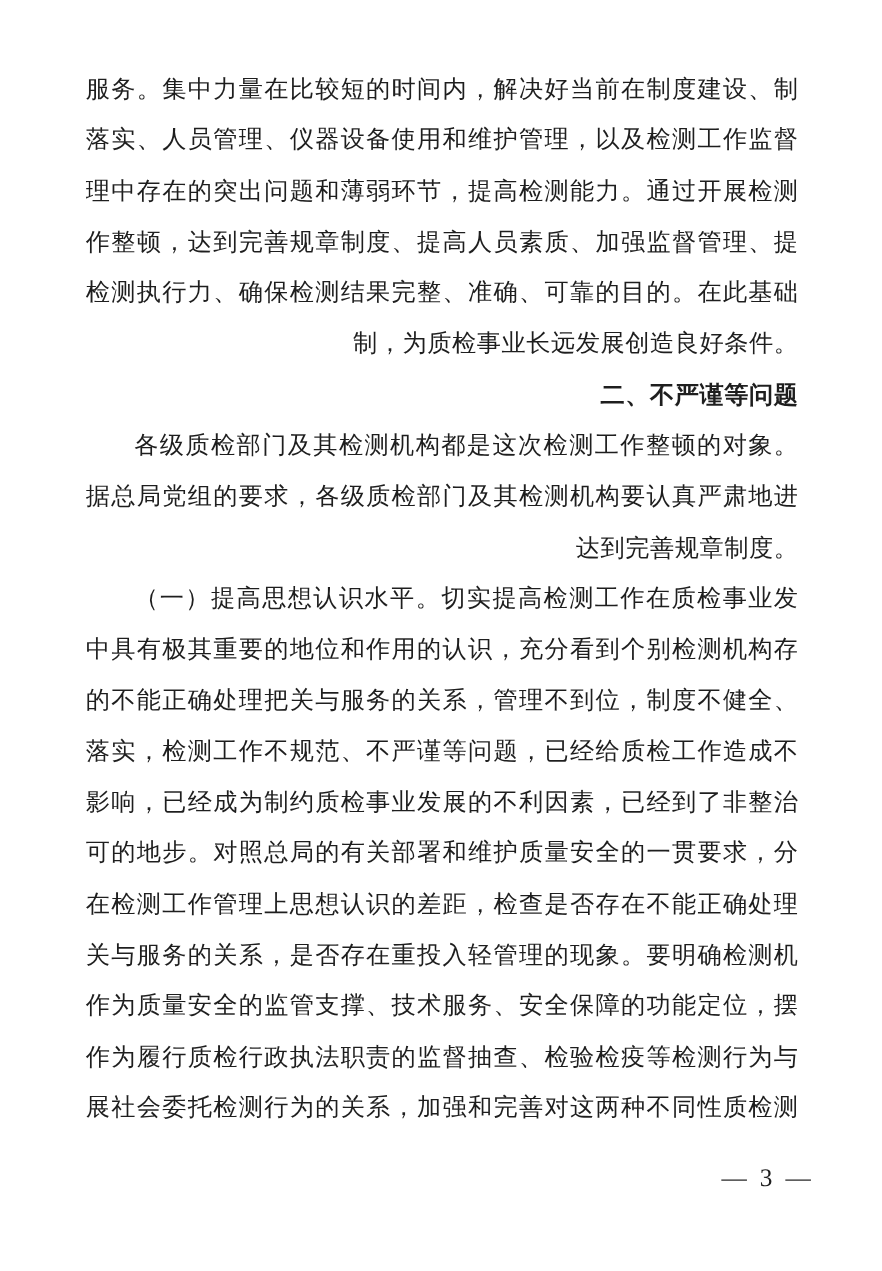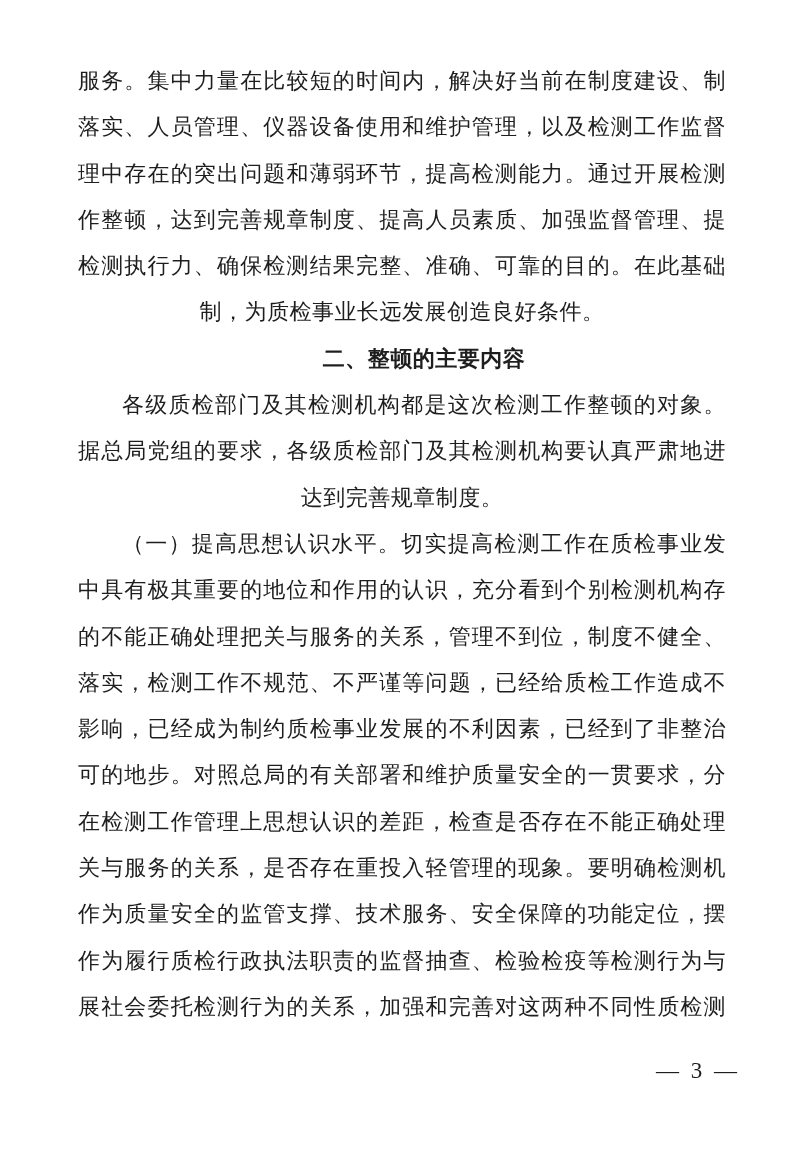--- a/index.html
+++ b/index.html
@@ -24,21 +24,21 @@
     font-size: 22px;
     letter-spacing: 0.5px;
     color: #1e1e1e;
     overflow: hidden;
   }
   .jf {
     text-align: justify;
     text-align-last: justify;
     text-justify: inter-character;
   }
-  .short { text-align: center; }
+  .short { text-align: right; }
   .indent { text-indent: 44px; }
   .heading { font-weight: 700; }
   .footer-page {
     position: absolute;
     top: 1054px;
     right: 62px;
     font-size: 23px;
     line-height: 34px;
     letter-spacing: 3px;
     color: #1e1e1e;
@@ -48,21 +48,21 @@
 <body>
 
 <div class="page">
   <div class="doc-body">
     <div class="line jf">服务。集中力量在比较短的时间内，解决好当前在制度建设、制度</div>
     <div class="line jf">落实、人员管理、仪器设备使用和维护管理，以及检测工作监督管</div>
     <div class="line jf">理中存在的突出问题和薄弱环节，提高检测能力。通过开展检测工</div>
     <div class="line jf">作整顿，达到完善规章制度、提高人员素质、加强监督管理、提升</div>
     <div class="line jf">检测执行力、确保检测结果完整、准确、可靠的目的。在此基础上，</div>
     <div class="line short">制，为质检事业长远发展创造良好条件。</div>
-    <div class="line short indent heading">二、整顿的主要内容</div>
+    <div class="line short indent heading">二、不严谨等问题</div>
     <div class="line jf indent">各级质检部门及其检测机构都是这次检测工作整顿的对象。根</div>
     <div class="line jf">据总局党组的要求，各级质检部门及其检测机构要认真严肃地进行</div>
     <div class="line short">达到完善规章制度。</div>
     <div class="line jf indent">（一）提高思想认识水平。切实提高检测工作在质检事业发展</div>
     <div class="line jf">中具有极其重要的地位和作用的认识，充分看到个别检测机构存在</div>
     <div class="line jf">的不能正确处理把关与服务的关系，管理不到位，制度不健全、不</div>
     <div class="line jf">落实，检测工作不规范、不严谨等问题，已经给质检工作造成不良</div>
     <div class="line jf">影响，已经成为制约质检事业发展的不利因素，已经到了非整治不</div>
     <div class="line jf">可的地步。对照总局的有关部署和维护质量安全的一贯要求，分析</div>
     <div class="line jf">在检测工作管理上思想认识的差距，检查是否存在不能正确处理把</div>

